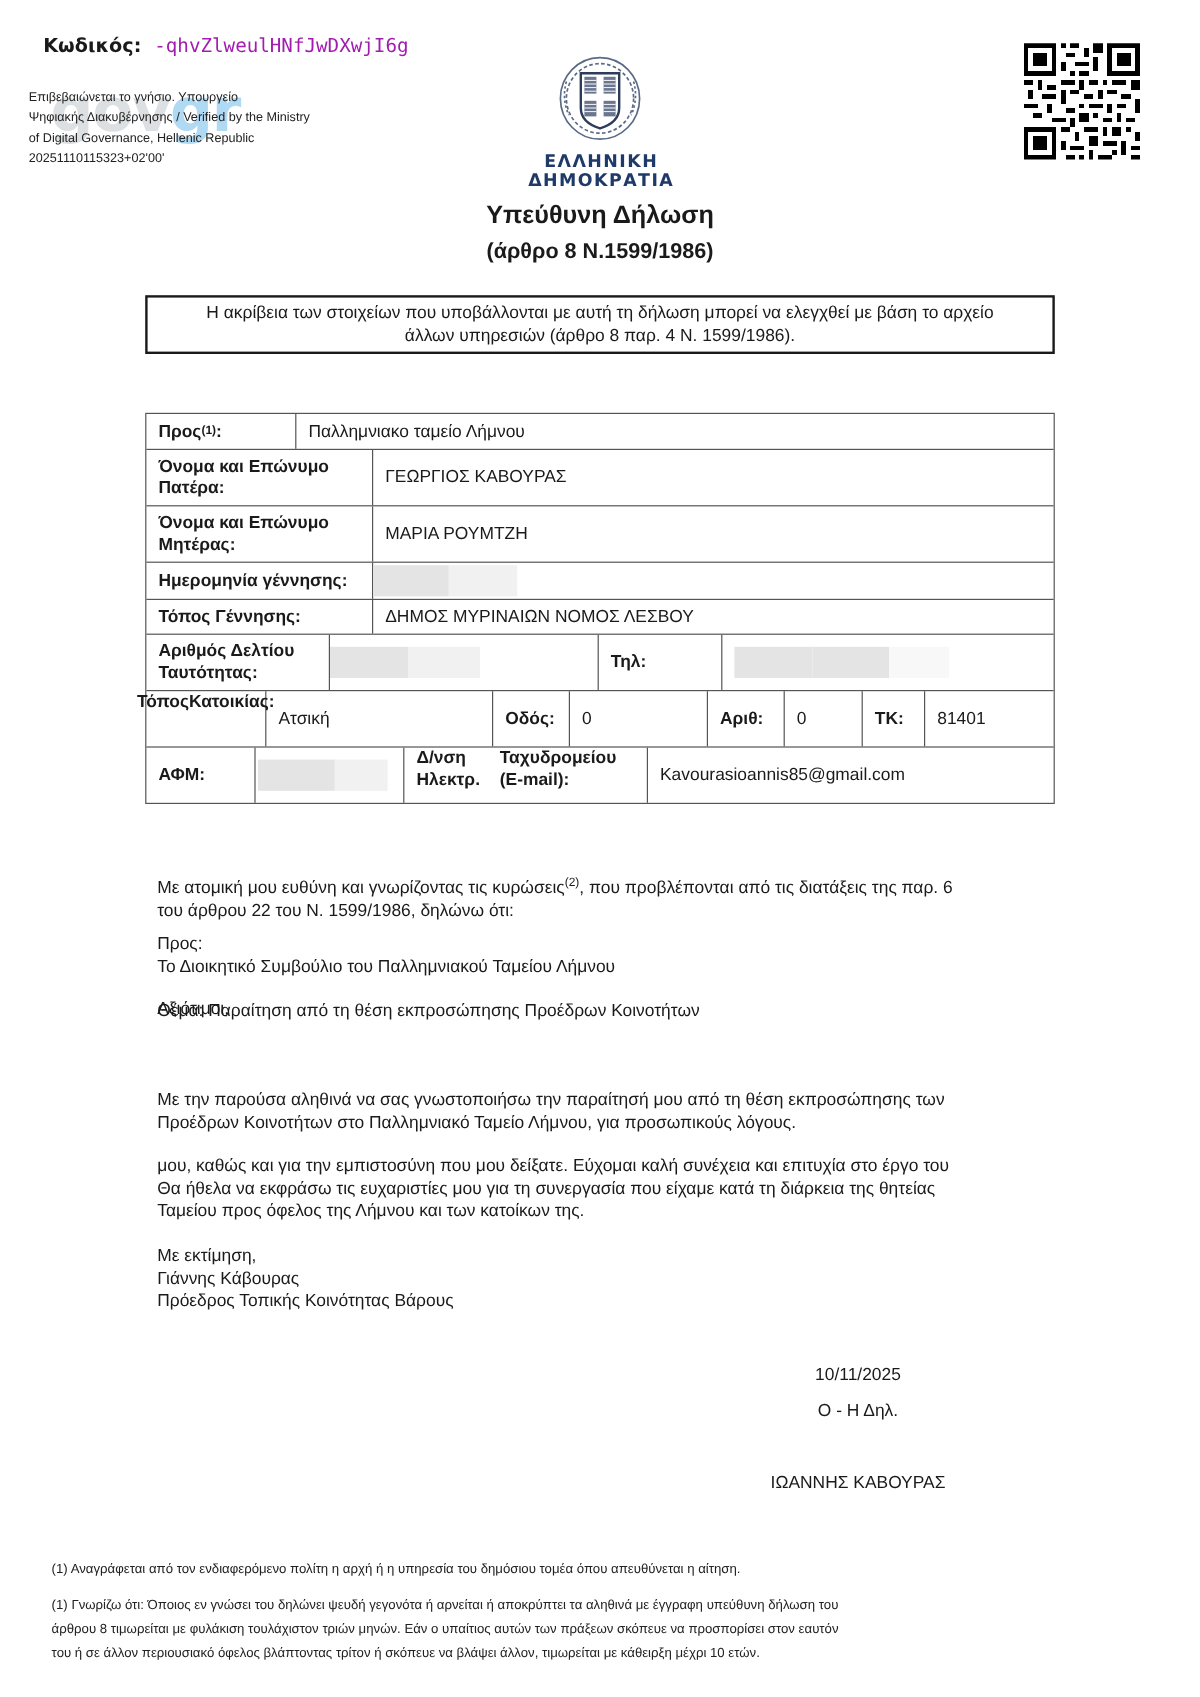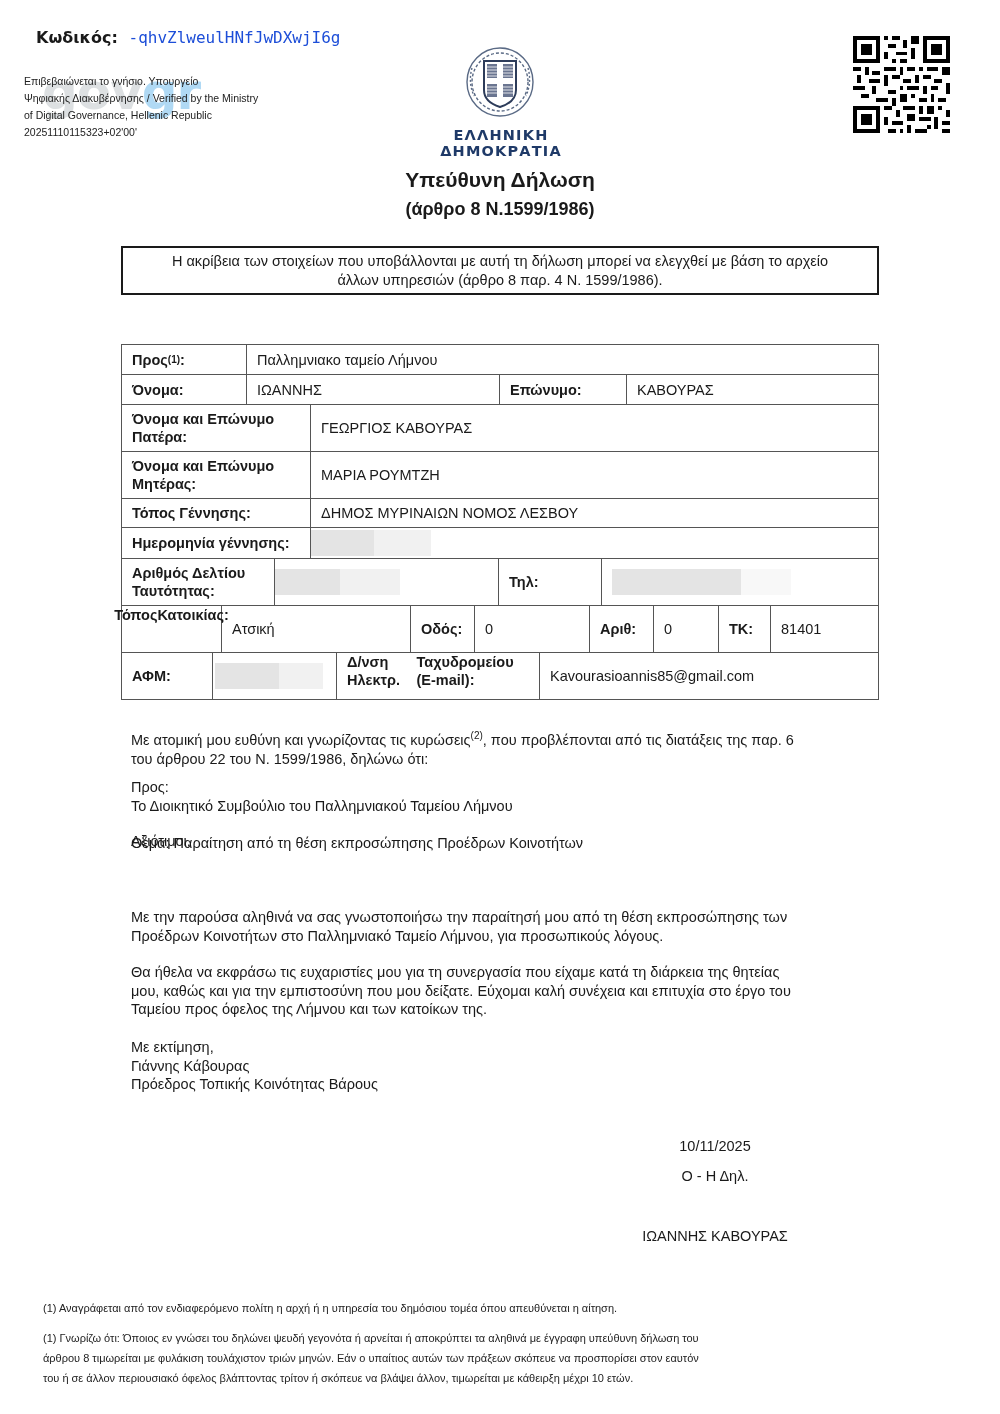--- a/index.html
+++ b/index.html
@@ -1,21 +1,21 @@
 <!DOCTYPE html>
 <html><head>
 <meta charset="utf-8">
 <style>
   * { box-sizing: border-box; margin: 0; padding: 0; }
   html, body { width: 1000px; height: 1414px; background: #ffffff; overflow: hidden; }
   body { position: relative; font-family: "Liberation Sans", "DejaVu Sans", sans-serif; color: #1a1a1a; }
 
   .code-line { position: absolute; left: 36px; top: 28px; font-size: 17px; }
   .code-label { font-family: "DejaVu Sans", sans-serif; font-weight: bold; font-size: 16px; }
-  .code-value { font-family: "DejaVu Sans Mono", monospace; font-size: 16px; margin-left: 6px; color: #1d4ed8; }
+  .code-value { font-family: "DejaVu Sans Mono", monospace; font-size: 16px; margin-left: 6px; color: #a21caf; }
 
   .verify-block { position: absolute; left: 24px; top: 73px; width: 280px; height: 70px; }
   .govgr-watermark { position: absolute; left: 18px; top: -6px; font-family: "DejaVu Sans", sans-serif; font-weight: bold; font-size: 50px; letter-spacing: -1px; color: rgba(80,170,230,0.45); line-height: 1; }
   .govgr-watermark .gov { color: rgba(120,130,140,0.25); }
   .verify-text { position: relative; font-size: 10.5px; line-height: 17px; color: #222; }
 
   .emblem { position: absolute; left: 462px; top: 44px; width: 76px; height: 76px; }
   .republic { position: absolute; left: 396px; top: 127px; width: 210px; text-align: center; font-family: "DejaVu Sans", sans-serif; font-size: 14.5px; font-weight: bold; color: #1f3a68; letter-spacing: 1.2px; }
 
   .qr { position: absolute; left: 853px; top: 36px; width: 97px; height: 97px; }
@@ -128,53 +128,47 @@
 
   <div class="row" style="height:30px;">
     <div class="cell lbl" style="width:125px;">
       <span>Προς</span>
         <sup>(1)</sup>
         <span>:</span>
     </div>
     <div class="cell val" style="flex:1;">Παλλημνιακο ταμείο Λήμνου</div>
   </div>
 
-  <div class="row" style="height:30px;">
-    <div class="cell lbl" style="width:125px;">Όνομα:</div>
-    <div class="cell val" style="width:253px;">ΙΩΑΝΝΗΣ</div>
-    <div class="cell lbl" style="width:127px;">Επώνυμο:</div>
-    <div class="cell val" style="flex:1;">ΚΑΒΟΥΡΑΣ</div>
-  </div>
 
   <div class="row" style="height:47px;">
     <div class="cell lbl" style="width:189px; flex-direction:column; align-items:flex-start; justify-content:center;">
       <span>Όνομα και Επώνυμο</span>
         <span>Πατέρα:</span>
     </div>
     <div class="cell val" style="flex:1;">ΓΕΩΡΓΙΟΣ ΚΑΒΟΥΡΑΣ</div>
   </div>
 
   <div class="row" style="height:47px;">
     <div class="cell lbl" style="width:189px; flex-direction:column; align-items:flex-start; justify-content:center;">
       <span>Όνομα και Επώνυμο</span>
         <span>Μητέρας:</span>
     </div>
     <div class="cell val" style="flex:1;">ΜΑΡΙΑ ΡΟΥΜΤΖΗ</div>
-  </div>
-
-  <div class="row" style="height:29px;">
-    <div class="cell lbl" style="width:189px;">Τόπος Γέννησης:</div>
-    <div class="cell val" style="flex:1;">ΔΗΜΟΣ ΜΥΡΙΝΑΙΩΝ ΝΟΜΟΣ ΛΕΣΒΟΥ</div>
   </div>
 
   <div class="row" style="height:31px;">
     <div class="cell lbl" style="width:189px;">Ημερομηνία γέννησης:</div>
     <div class="cell val" style="flex:1; padding-left:0;">
       <span class="redact"><span class="a" style="width:63px;"></span><span class="b" style="width:57px;"></span></span>
     </div>
+  </div>
+
+  <div class="row" style="height:29px;">
+    <div class="cell lbl" style="width:189px;">Τόπος Γέννησης:</div>
+    <div class="cell val" style="flex:1;">ΔΗΜΟΣ ΜΥΡΙΝΑΙΩΝ ΝΟΜΟΣ ΛΕΣΒΟΥ</div>
   </div>
 
   <div class="row" style="height:47px;">
     <div class="cell lbl" style="width:153px; flex-direction:column; align-items:flex-start; justify-content:center;">
       <span>Αριθμός Δελτίου</span>
         <span>Ταυτότητας:</span>
     </div>
     <div class="cell val" style="width:224px; padding-left:0;">
       <span class="redact"><span class="a" style="width:65px;"></span><span class="b" style="width:60px;"></span></span>
     </div>
@@ -224,22 +218,22 @@
 <div class="body-text" style="top:834px;">Θέμα: Παραίτηση από τη θέση εκπροσώπησης Προέδρων Κοινοτήτων</div>
 
 <div class="body-text" style="top:832px;">Αξιότιμοι,</div>
 
 <div class="body-text" style="top:908px;">
   <div>Με την παρούσα αληθινά να σας γνωστοποιήσω την παραίτησή μου από τη θέση εκπροσώπησης των</div>
   <div>Προέδρων Κοινοτήτων στο Παλλημνιακό Ταμείο Λήμνου, για προσωπικούς λόγους.</div>
 </div>
 
 <div class="body-text" style="top:963px;">
+  <div>μου, καθώς και για την εμπιστοσύνη που μου δείξατε. Εύχομαι καλή συνέχεια και επιτυχία στο έργο του</div>
   <div>Θα ήθελα να εκφράσω τις ευχαριστίες μου για τη συνεργασία που είχαμε κατά τη διάρκεια της θητείας</div>
-  <div>μου, καθώς και για την εμπιστοσύνη που μου δείξατε. Εύχομαι καλή συνέχεια και επιτυχία στο έργο του</div>
   <div>Ταμείου προς όφελος της Λήμνου και των κατοίκων της.</div>
 </div>
 
 <div class="body-text" style="top:1038px;">
   <div>Με εκτίμηση,</div>
   <div>Γιάννης Κάβουρας</div>
   <div>Πρόεδρος Τοπικής Κοινότητας Βάρους</div>
 </div>
 
 <div class="sig-date">10/11/2025</div>

